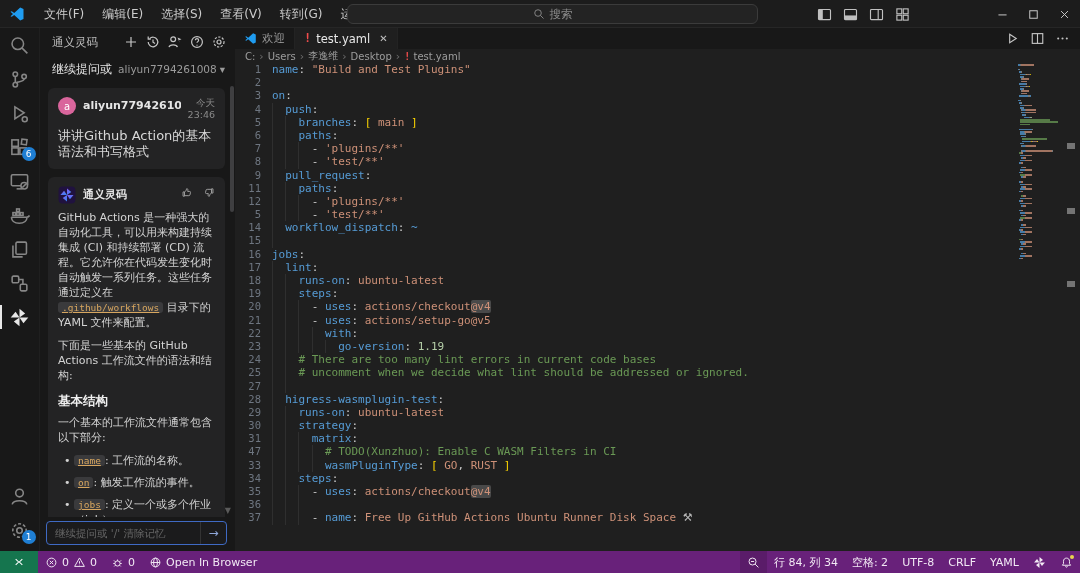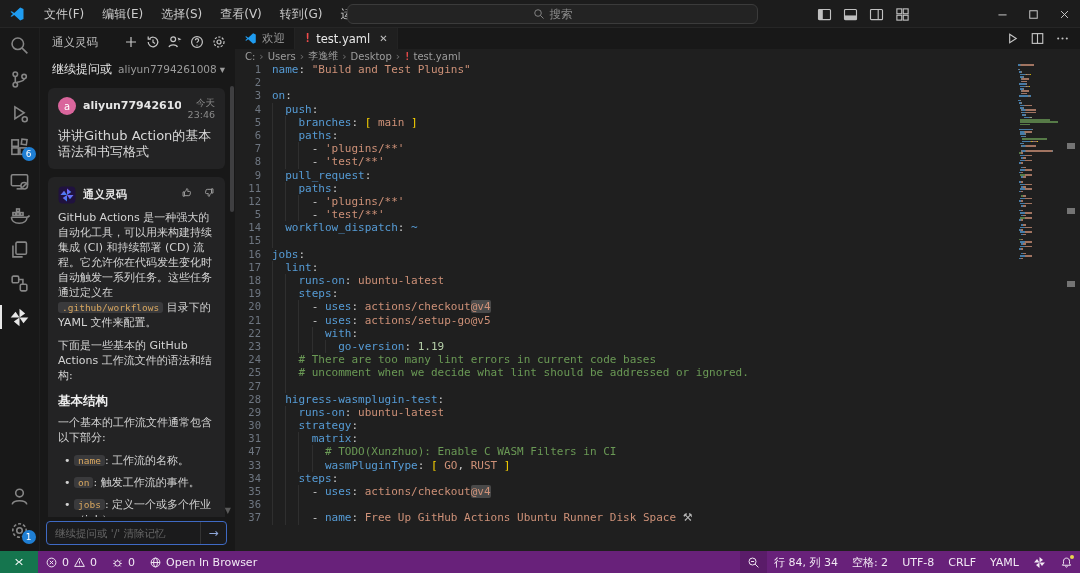--- a/index.html
+++ b/index.html
@@ -53,21 +53,21 @@
             display:flex; align-items:center; justify-content:center; flex:0 0 auto; }
   .card-name { color:#e6e6e6; font-size:11px; font-weight:bold; line-height:18px; flex:1 1 auto; white-space:nowrap; overflow:hidden; }
   .card-time { color:#8a8a8a; font-size:9.5px; text-align:right; line-height:12px; }
   .card-text { color:#d8d8d8; font-size:13px; line-height:16px; margin-top:7px; }
   .ai-logo { width:18px; height:18px; flex:0 0 auto; }
   .vote { display:flex; gap:8px; color:#9d9d9d; }
   .vote span { width:13px; height:13px; display:inline-flex; }
   .ai-body { color:#d3d3d3; font-size:11px; line-height:15px; margin-top:6px; }
   .ai-body p { margin-bottom:8px; }
   .chip { font-family:"DejaVu Sans Mono",monospace; font-size:9.5px; background:#3a3a3c; color:#d7a65f;
-          border-radius:3px; padding:0 4px; }
+          border-radius:3px; padding:0 4px;text-decoration:underline; }
   .ai-h3 { color:#f0f0f0; font-size:12.5px; font-weight:bold; margin:10px 0 7px; }
   .ai-body ul { list-style:none; padding-left:6px; }
   .ai-body li { margin-bottom:7px; padding-left:10px; position:relative; }
   .ai-body li::before { content:"•"; position:absolute; left:0; top:0; color:#d3d3d3; }
   .chat-thumb { position:absolute; right:1px; top:4px; width:4px; height:126px; background:#3f3f41; border-radius:2px; }
   .chat-down { position:absolute; right:4px; bottom:2px; color:#5a5a5a; font-size:8px; }
   .chat-inputrow { flex:0 0 auto; padding:4px 8px 6px 6px; }
   .chat-input { position:relative; height:24px; border:1px solid #3f6ac4; border-radius:4px; background:#1b1b1c;
                 display:flex; align-items:center; }
   .chat-input input { flex:1 1 auto; background:transparent; border:none; outline:none; color:#bbb;

